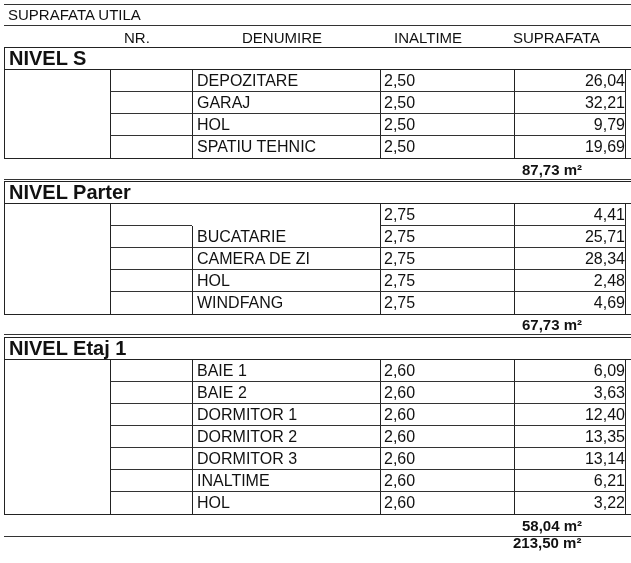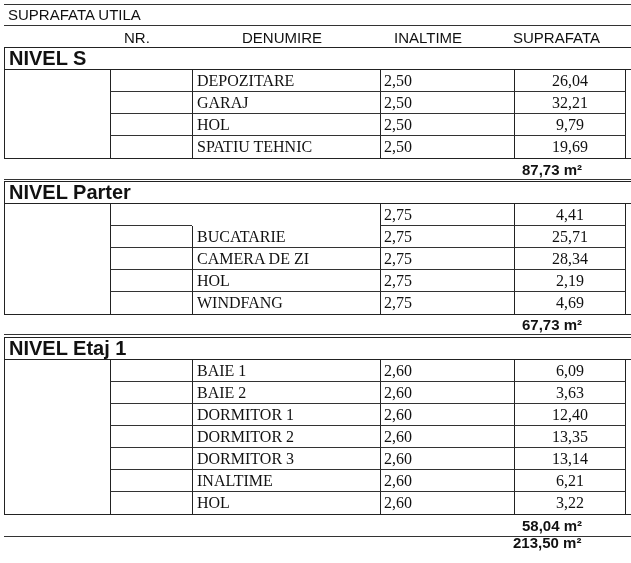--- a/index.html
+++ b/index.html
@@ -3,26 +3,26 @@
 <meta charset="utf-8">
 <style>
   html,body{margin:0;padding:0;background:#fff;}
   body{width:631px;height:563px;position:relative;overflow:hidden;font-family:"Liberation Sans",sans-serif;color:#111;}
   .hline{position:absolute;left:4px;right:0;height:1px;background:#333;}
   .title{position:absolute;left:8px;top:6px;font-size:15px;}
   .colhdr{position:absolute;top:29px;font-size:15px;}
   .level{position:absolute;left:4px;right:0;border:1.5px solid #222;border-right:none;}
   .level-title{height:21px;line-height:21px;font-weight:bold;font-size:20px;padding-left:4px;border-bottom:1.5px solid #222;}
   .rows{position:relative;}
-  .row{position:relative;height:22px;font-family:Liberation Serif, serif;}
+  .row{position:relative;height:22px;}
   .cell{position:absolute;top:0;height:22px;line-height:22px;font-size:16px;box-sizing:border-box;}
   .c-nr{left:105px;width:82px;border-left:1.5px solid #222;border-bottom:1.3px solid #333;}
   .c-name{left:187px;width:188px;border-left:1.5px solid #222;border-bottom:1.3px solid #333;padding-left:4px;}
   .c-h{left:375px;width:134px;border-left:1.5px solid #222;border-bottom:1.3px solid #333;padding-left:3px;}
-  .c-s{left:509px;width:112px;border-left:1.5px solid #222;border-right:1.5px solid #222;border-bottom:1.3px solid #333;text-align:center;}
+  .c-s{left:509px;width:112px;border-left:1.5px solid #222;border-right:1.5px solid #222;border-bottom:1.3px solid #333;text-align:right;}
   .row:last-child .cell{border-bottom:none;}
   .subtotal{position:absolute;font-weight:bold;font-size:15px;}
 </style>
 </head>
 <body>
 
 <div class="hline" style="top:4px;"></div>
 <div class="title">SUPRAFATA UTILA</div>
 <div class="hline" style="top:25px;"></div>
 
@@ -80,21 +80,21 @@
     <div class="row">
         <div class="cell c-nr"></div>
         <div class="cell c-name">CAMERA DE ZI</div>
         <div class="cell c-h">2,75</div>
         <div class="cell c-s">28,34</div>
       </div>
     <div class="row">
         <div class="cell c-nr"></div>
         <div class="cell c-name">HOL</div>
         <div class="cell c-h">2,75</div>
-        <div class="cell c-s">2,19</div>
+        <div class="cell c-s">2,48</div>
       </div>
     <div class="row">
         <div class="cell c-nr"></div>
         <div class="cell c-name">WINDFANG</div>
         <div class="cell c-h">2,75</div>
         <div class="cell c-s">4,69</div>
       </div>
   </div>
 </div>
 <div class="subtotal" style="left:522px;top:316px;">67,73 m²</div>

